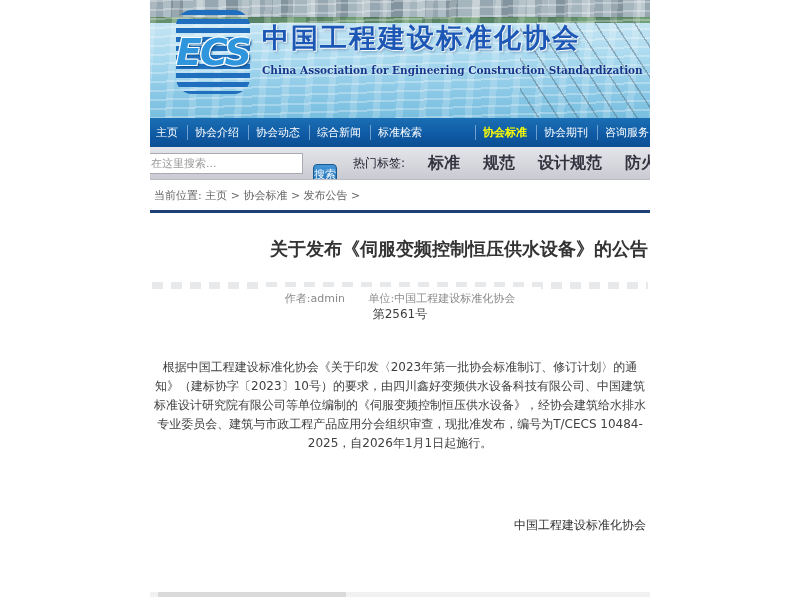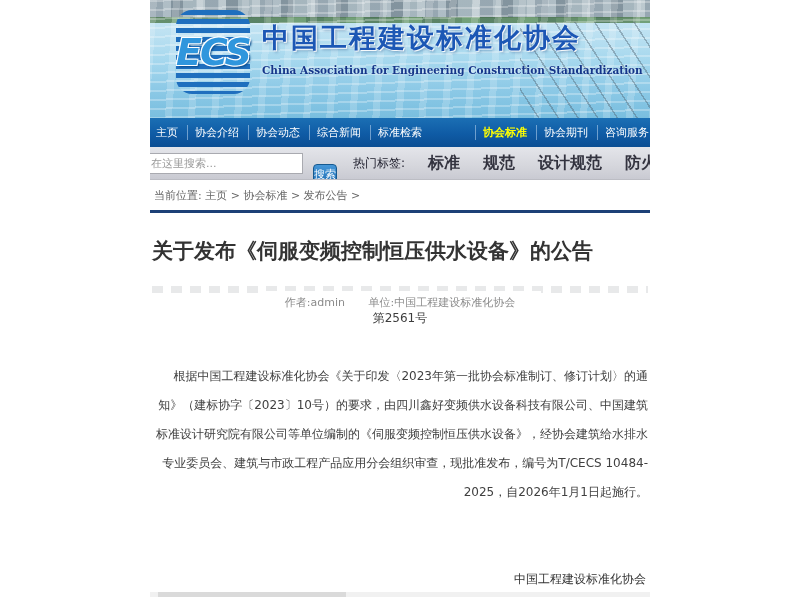--- a/index.html
+++ b/index.html
@@ -49,29 +49,29 @@
     cursor:pointer; font-family:"DejaVu Sans",sans-serif;margin-top:23px; }
   .hot-tags { margin-left:16px; font-size:12px; font-weight:normal; color:#1d1d2b; }
   .hot-tag { margin-left:23px; font-weight:bold; color:#33333f; cursor:pointer; }
 
   
   .breadcrumb { padding:8px 4px 7px; font-size:11px; color:#666; }
   .rule-navy { height:3px; background:var(--divider,#1d4077); }
 
   
   .article { padding:0 2px; }
-  .article-title { margin-top:24px; text-align:left; font-size:21px; font-weight:bold; color:#333; }
+  .article-title { margin-top:24px; text-align:right; font-size:18px; font-weight:bold; color:#333; }
   .meta-row { position:relative; margin-top:12px; height:24px; text-align:center; }
   .meta-dashes { position:absolute; left:0; right:0; top:9px; height:7px;
     background:repeating-linear-gradient(90deg,#e8e9ea 0 11px,transparent 11px 19px); }
   .meta-text { position:relative; display:inline-block; background:#fff; padding:4px 16px 0;
     font-size:11px; color:#8a8a8a;margin-top:14px; }
   .meta-text span { margin:0 10px; }
   .doc-number { margin-top:9px; text-align:center; font-size:12px; color:#3d3d3d; }
-  .body-text { margin-top:35px; font-size:12px; color:#404040; line-height:29px; text-align:right; }
+  .body-text { margin-top:35px; font-size:12px; color:#404040; line-height:19px; text-align:center; }
   .article-date { margin-top:64px; text-align:right; font-size:12px; color:#333; padding-right:2px; }
 
   
   .hscroll-track { position:absolute; left:0; bottom:3px; width:500px; height:5px; background:#f1f1f1; }
   .hscroll-thumb { position:absolute; left:8px; top:0; width:188px; height:5px; background:#dadada; cursor:pointer; }
 </style>
 </head>
 <body>
 
 <div class="canvas">

